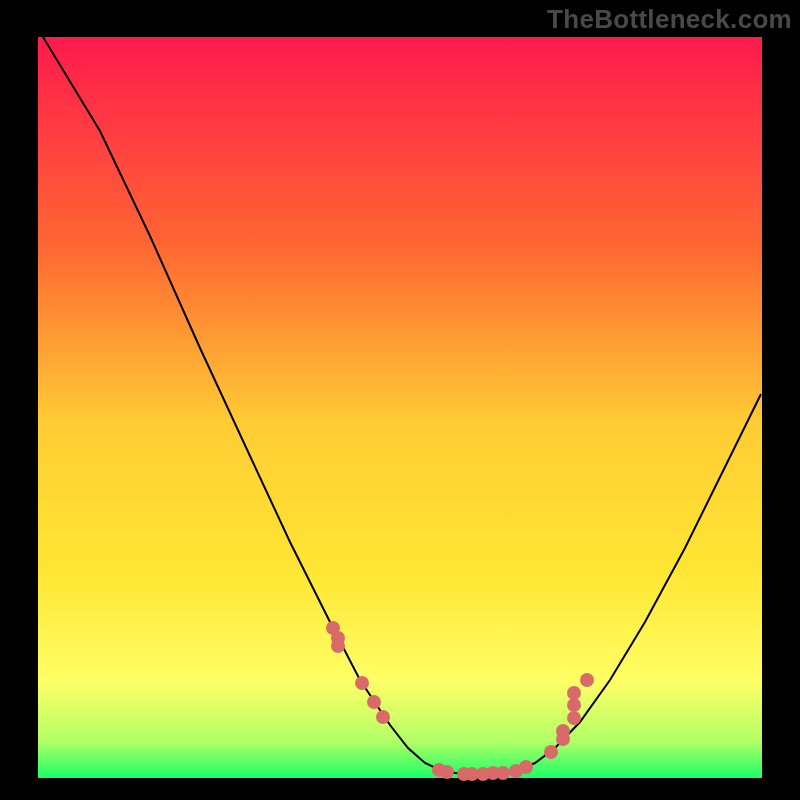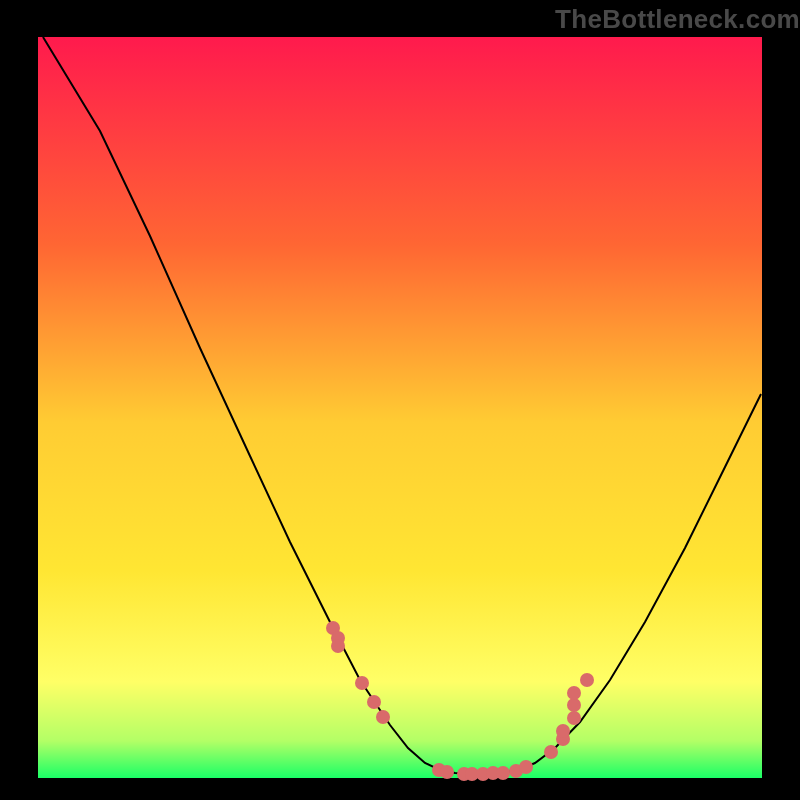--- a/index.html
+++ b/index.html
@@ -12,21 +12,21 @@
     position: relative;
   }
   .container {
     width: 800px;
     height: 800px;
     position: relative;
   }
   .watermark {
     position: absolute;
     top: 4px;
-    right: 0;
+    right: 8px;
     font-family: Arial, sans-serif;
     font-size: 26px;
     font-weight: bold;
     color: #494949;
     letter-spacing: 0.3px;
     z-index: 10;
   }
   svg {
     display: block;
   }

